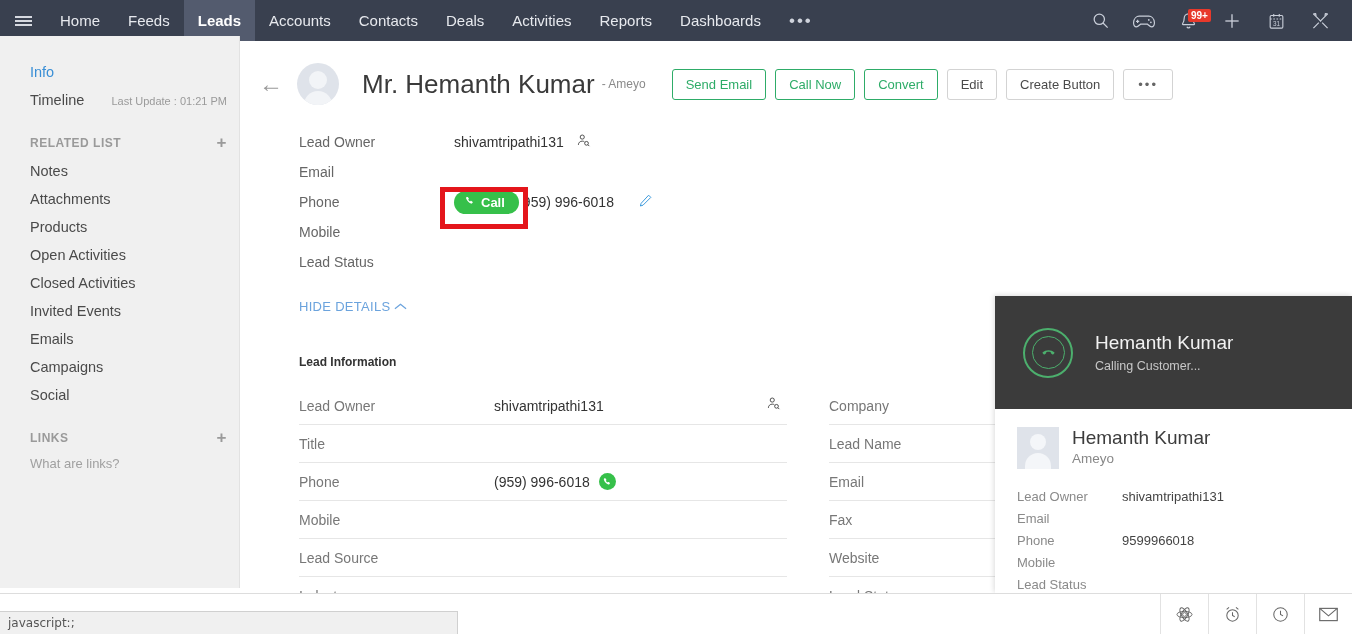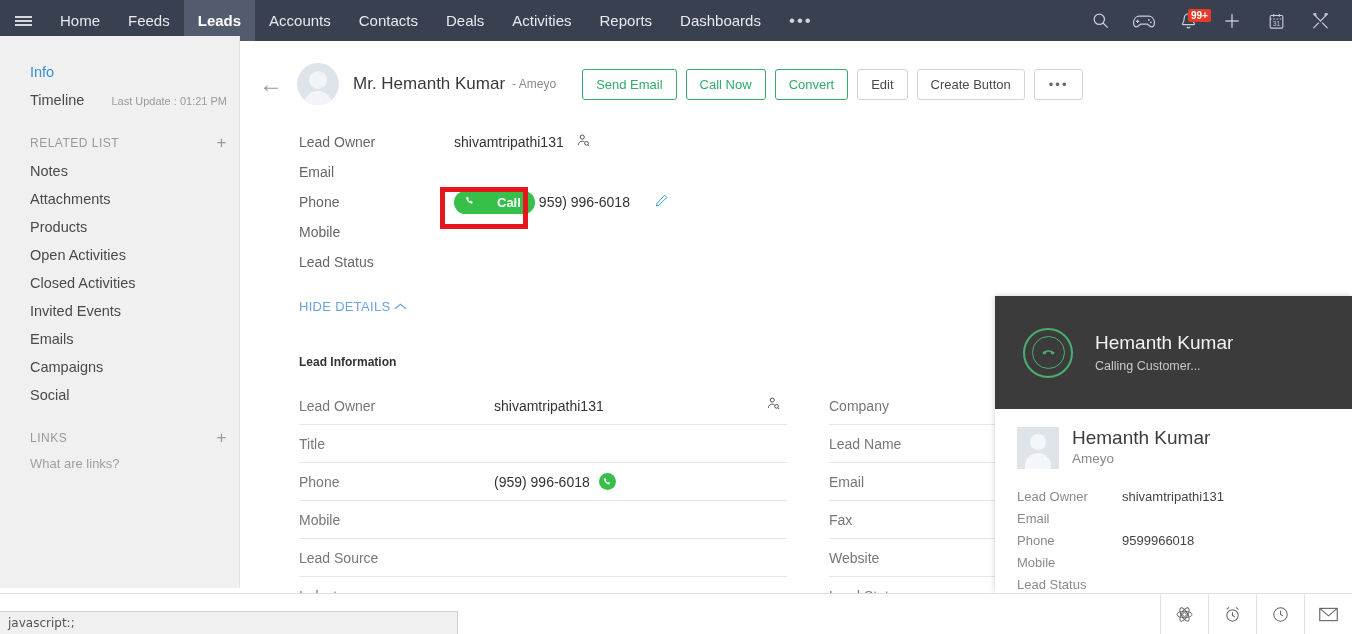--- a/index.html
+++ b/index.html
@@ -53,21 +53,21 @@
   .side-row {
     display: flex; align-items: baseline;
     padding: 6px 0 6px 30px; cursor: pointer;
   }
   .side-row .lbl { font-size: 14.5px; color: #4a4a4a; }
   .side-row.selected .lbl { color: #3a8fd6; }
   .side-meta { margin-left: auto; padding-right: 12px; font-size: 11px; color: #9a9a9a; white-space: nowrap; }
   .side-head {
     display:flex; align-items:center;
     padding: 20px 12px 6px 30px;
-    font-size: 12px; color: #9a9a9a; letter-spacing: .5px;
+    font-size: 12px; color: #9a9a9a; letter-spacing: .5px; font-weight: bold;
   }
   .side-head .plus { margin-left:auto; font-size:17px; color:#9a9a9a; cursor:pointer; line-height:1; }
   .side-note { padding: 4px 0 4px 30px; font-size: 13px; color: #a0a0a0; }
 
   .hscroll-track {
     position: absolute; left: 0; top: 604px; width: 240px; height: 9px;
     background: #efefef; border-top: 1px solid #d8d8d8;
   }
   .hscroll-thumb-a { position:absolute; left:0; top:606px; width:118px; height:5px; background:#9e9e9e; }
   .hscroll-thumb-b { position:absolute; left:122px; top:606px; width:118px; height:5px; background:#9e9e9e; }
@@ -84,21 +84,21 @@
     background: #dfe3ea; position: relative; overflow: hidden; flex: none;
   }
   .avatar-lg:before {
     content:""; position:absolute; left:12px; top:8px; width:18px; height:18px;
     border-radius:50%; background:#f2f4f7;
   }
   .avatar-lg:after {
     content:""; position:absolute; left:7px; top:28px; width:28px; height:22px;
     border-radius:14px 14px 0 0; background:#f2f4f7;
   }
-  .rec-title { font-size: 17px; color: #3a3a3a; margin-left: 14px; white-space: nowrap; }
+  .rec-title { font-size: 26px; color: #3a3a3a; margin-left: 23px; white-space: nowrap; }
   .rec-sub { font-size: 12px; color: #8a8a8a; margin-left: 7px; }
   .hdr-actions { display: flex; align-items: flex-start; margin-left: 26px; }
   .btn {
     font-size: 13px; padding: 7px 13px; margin-right: 9px;
     background: #fff; border-radius: 3px; cursor: pointer; white-space: nowrap;
   }
   .btn.green { border: 1px solid #2eac68; color: #2eac68; }
   .btn.gray  { border: 1px solid #d3d3d3; color: #4a4a4a; }
   .btn.dots  { border: 1px solid #d3d3d3; color: #666; letter-spacing: 2px; padding: 7px 14px; }
 
@@ -106,21 +106,21 @@
   .summary { margin: 22px 0 0 58px; position: relative; }
   .srow { display: flex; align-items: center; height: 30px; }
   .srow .k { width: 155px; font-size: 14px; color: #666; }
   .srow .v { font-size: 14px; color: #333; display: flex; align-items: center; }
   .icon-person-search { margin-left: 12px; color: #3a3a3a; }
   .pencil { margin-left: 24px; color: #3e9bdd; cursor: pointer; }
 
   .call-pill {
     background: #36c04a; color: #fff; font-size: 13px; font-weight: bold;
     border-radius: 14px; padding: 4px 14px 4px 10px;
-    display: inline-flex; gap: 22px; cursor: pointer;
+    display: inline-flex; gap: 6px; cursor: pointer;
   }
   .redbox {
     position: absolute; border: 5px solid #e4151b; background: transparent;
     pointer-events: none;
   }
 
   .hide-details {
     margin: 22px 0 0 58px; display: inline-flex; align-items: center; gap: 3px;
     color: #6ba3dd; font-size: 13px; cursor: pointer; letter-spacing: .3px;
   }

